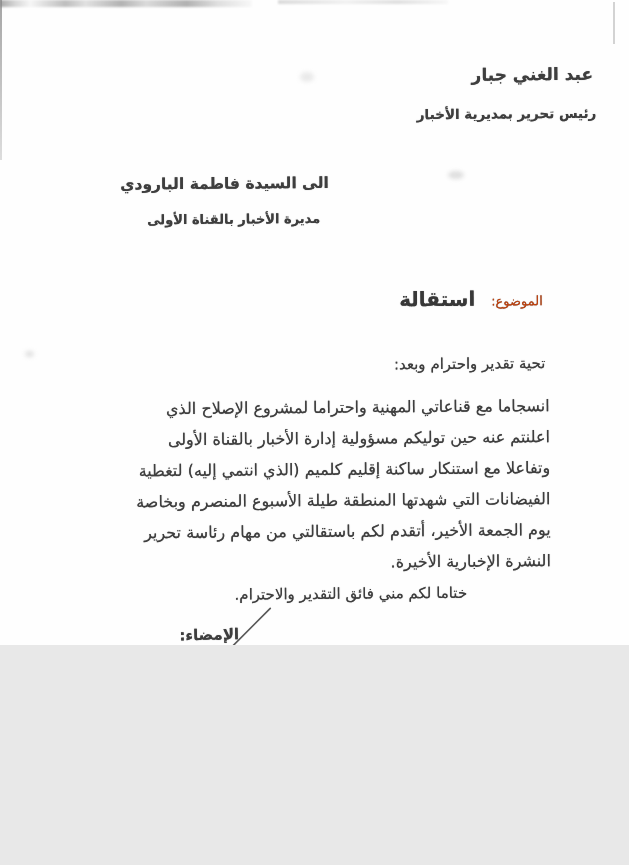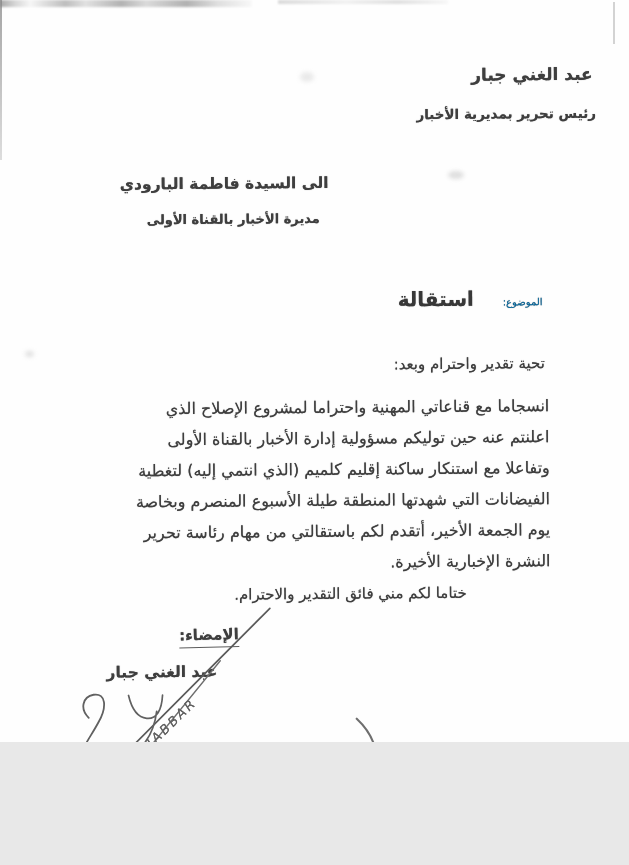--- a/index.html
+++ b/index.html
@@ -1,18 +1,18 @@
 <!DOCTYPE html>
 <html lang="ar"><head>
 <meta charset="utf-8">
 <style>
   html,body{margin:0;padding:0;background:#e8e8e8;}
   .page{
     position:relative;
-    width:629px;height:742px;
+    width:629px;height:645px;
     margin:0 auto;
     background:#fefefe;
     overflow:hidden;
     font-family:"DejaVu Sans",sans-serif;
   }
   .content{
     position:absolute;inset:0;
     transform:rotate(-0.45deg);
     transform-origin:50% 50%;
   }
@@ -24,21 +24,21 @@
   }
   .abs{position:absolute;}
   .b{font-weight:700;}
 
   .sender-name{top:66px;right:34px;font-size:17px;}
   .sender-title{top:107px;right:31px;font-size:13.5px;}
   .recipient-to{top:174px;right:299px;font-size:15.5px;}
   .recipient-title{top:211px;right:308px;font-size:13px;}
 
   .subject{top:288px;right:86px;font-size:15px;}
-  .subject .lbl{color:#0369a1;font-size:10px;margin-left:24px;}
+  .subject .lbl{color:#c2410c;font-size:13px;margin-left:11px;}
   .subject .val{font-weight:700;font-size:20px;color:#383838;}
 
   .salutation{top:356px;right:84px;font-size:15px;}
 
   .body-par{top:392px;right:80px;text-align:right;}
   .body-par .line{font-size:16px;line-height:31px;}
 
   .closing{top:585px;right:164px;font-size:15px;}
 
   .sig-label{

